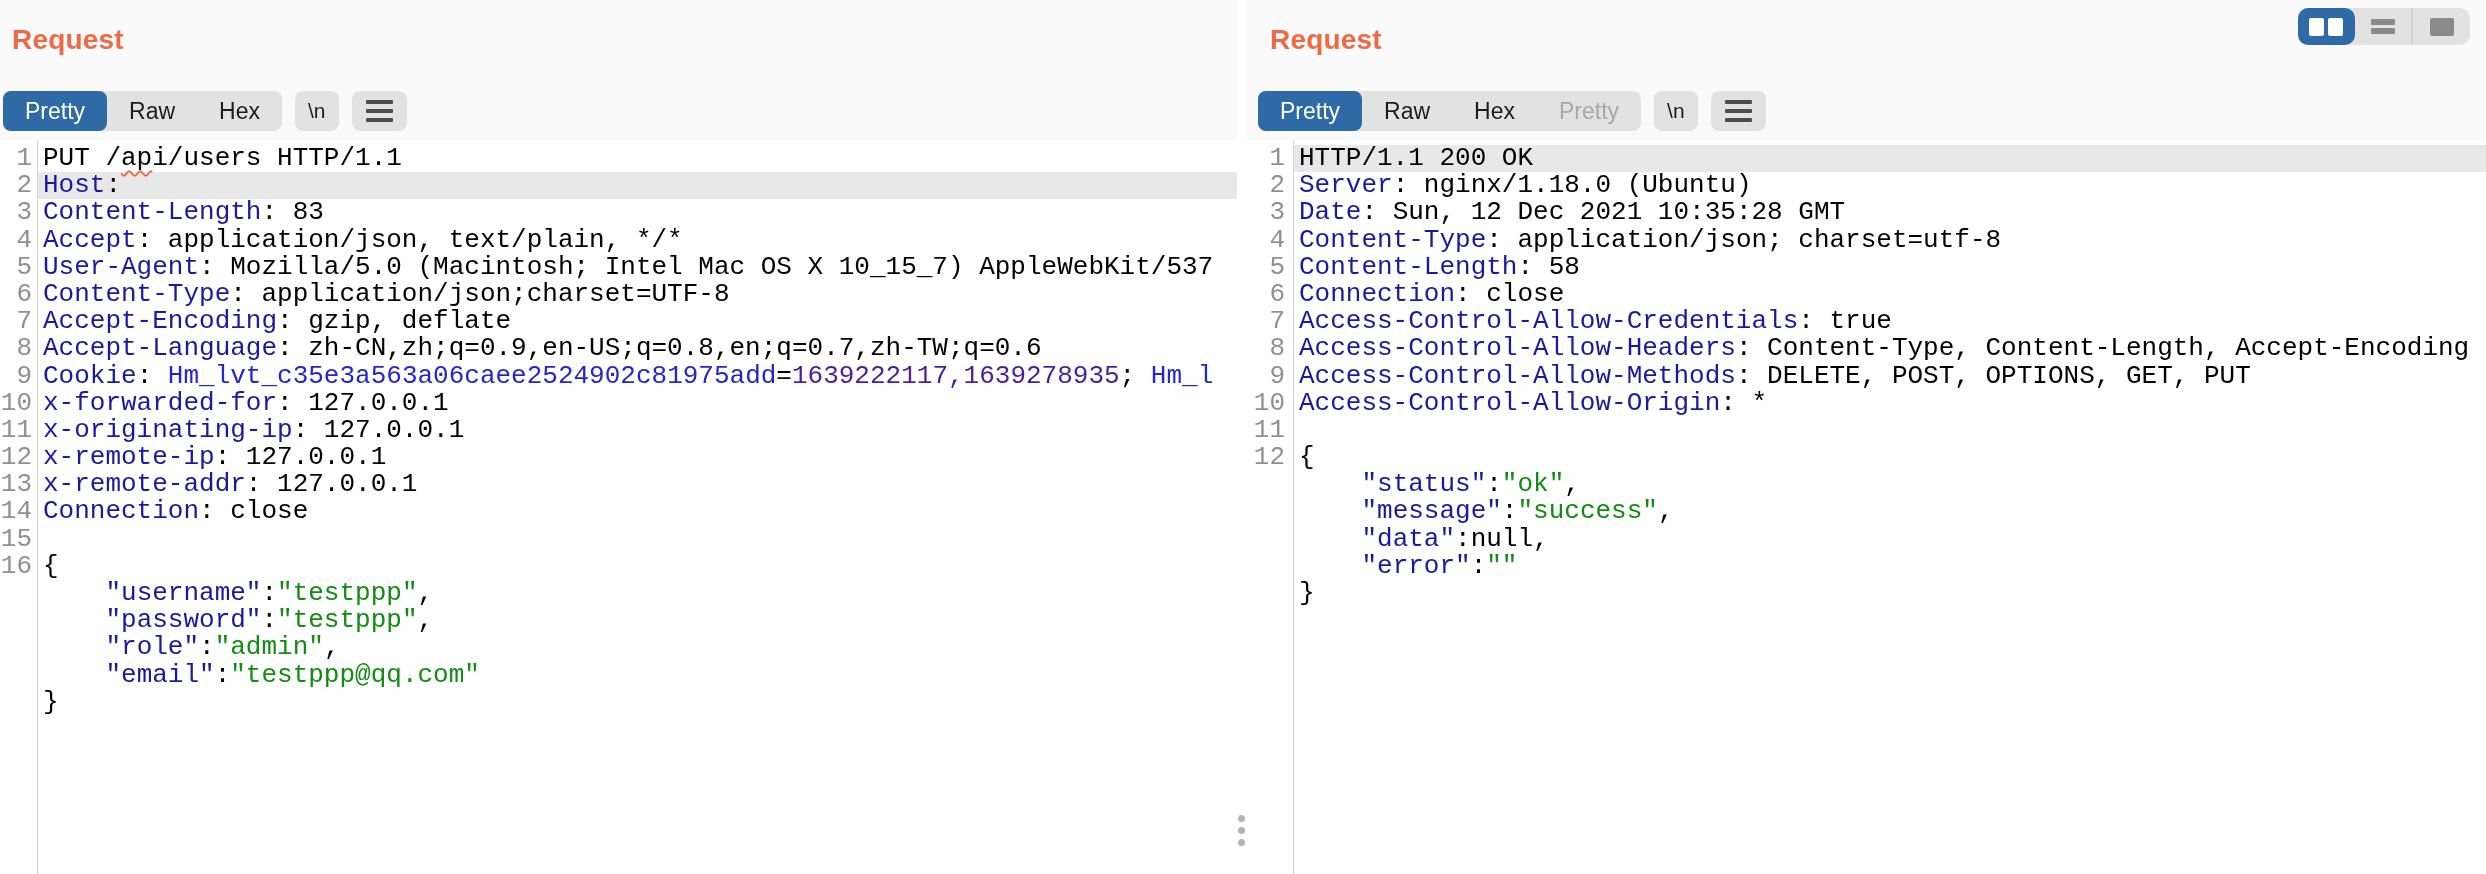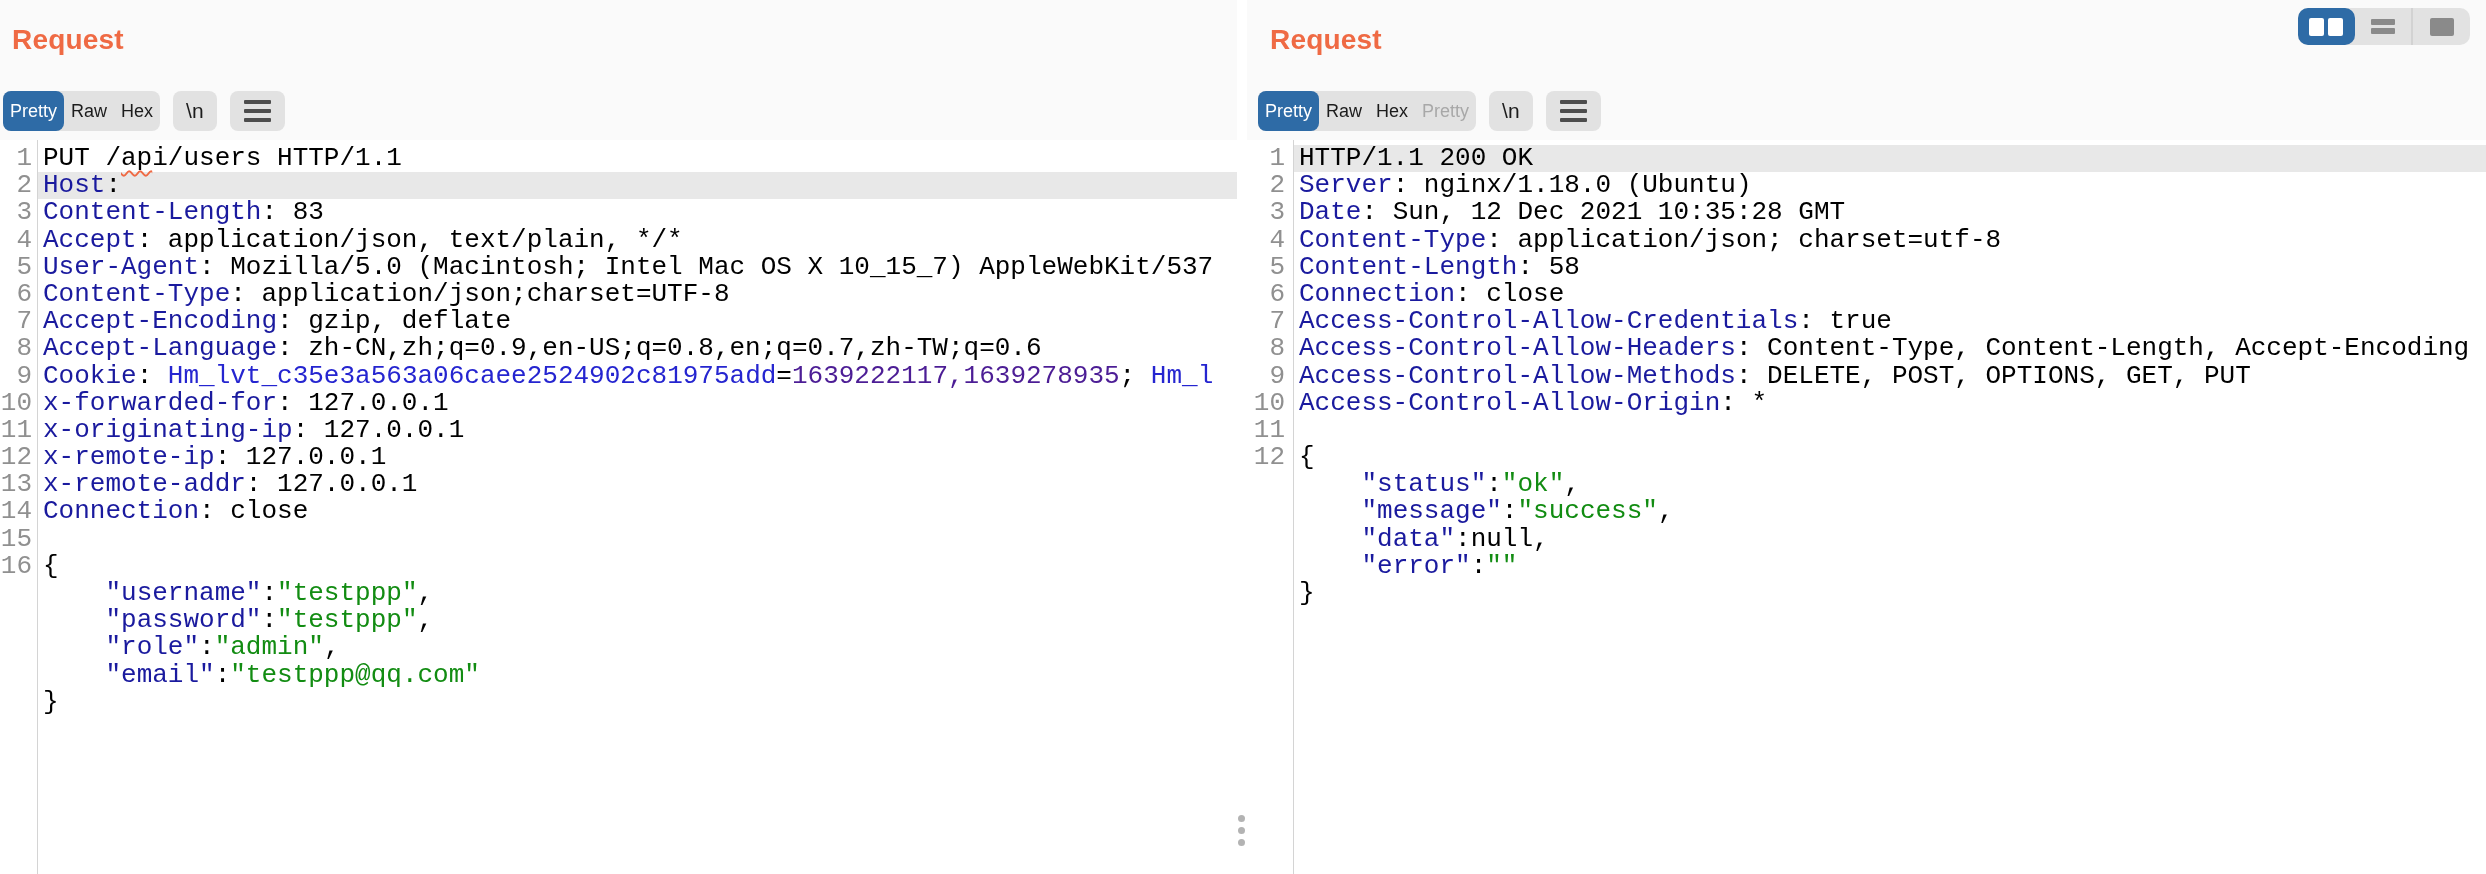--- a/index.html
+++ b/index.html
@@ -14,21 +14,21 @@
 
   .panel-header{position:absolute;top:0;left:0;right:0;height:140px;background:#fafafa;}
   .panel-title{position:absolute;top:24px;font-size:28px;font-weight:bold;color:#ef6a44;letter-spacing:.2px;}
   #request-panel .panel-title{left:12px;}
   #response-panel .panel-title{left:23px;}
 
   .tabbar{position:absolute;top:91px;height:40px;display:flex;align-items:stretch;}
   #request-panel .tabbar{left:3px;}
   #response-panel .tabbar{left:11px;}
   .tab-group{display:flex;background:#e2e2e2;border-radius:8px;}
-  .tab{display:flex;align-items:center;padding:0 7px;font-size:18px;color:#1c1c1c;cursor:default;border-radius:8px;}
+  .tab{display:flex;align-items:center;padding:0 22px;font-size:23px;color:#1c1c1c;cursor:default;border-radius:8px;}
   .tab.active{background:#2e6ba6;color:#ffffff;}
   .tab.disabled{color:#a8a8a8;}
   .sq-btn{margin-left:13px;background:#e2e2e2;border-radius:8px;display:flex;align-items:center;justify-content:center;font-size:21px;color:#1c1c1c;padding:0 13px;min-width:16px;}
   .hamburger{flex-direction:column;justify-content:center;padding:0 14px;}
   .hamburger .bar{width:27px;height:4px;background:#4d4d4d;border-radius:1px;margin:2.6px 0;}
 
   .editor{position:absolute;top:140px;left:0;right:0;bottom:0;background:#fff;
     font-family:"Liberation Mono",monospace;font-size:26px;line-height:27.2px;
     padding-top:5px;white-space:pre;}
   .gutter-rule{position:absolute;top:140px;bottom:0;width:1px;background:#d4d4d4;}

